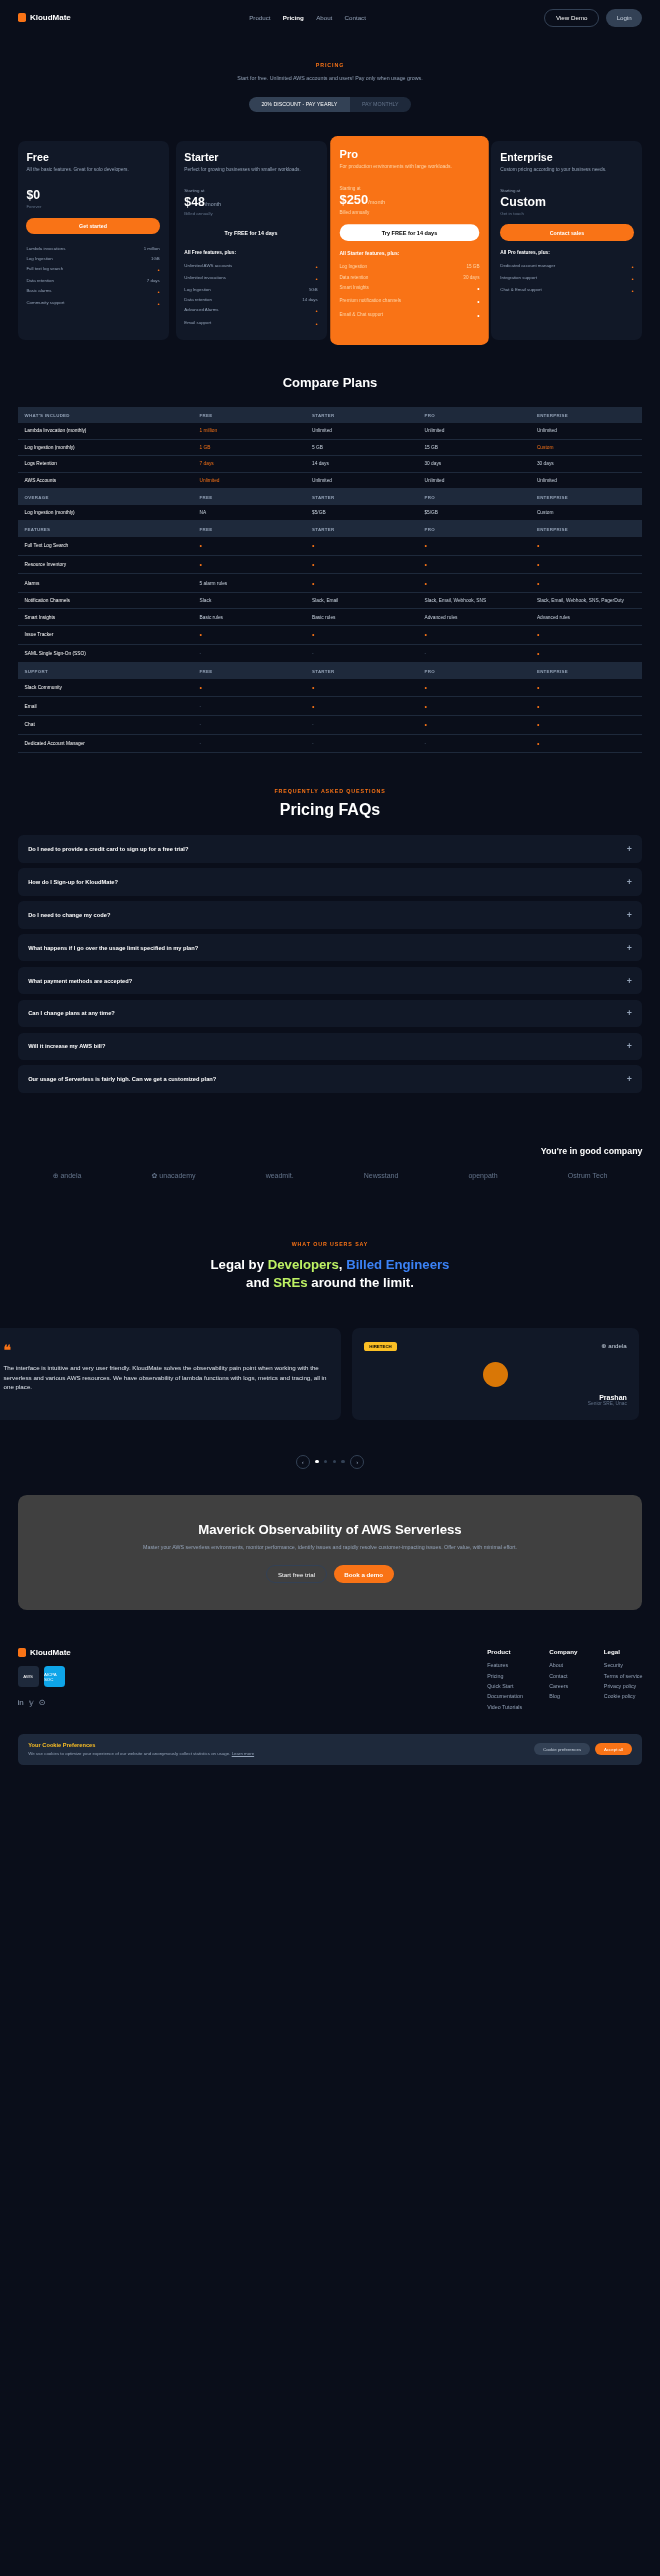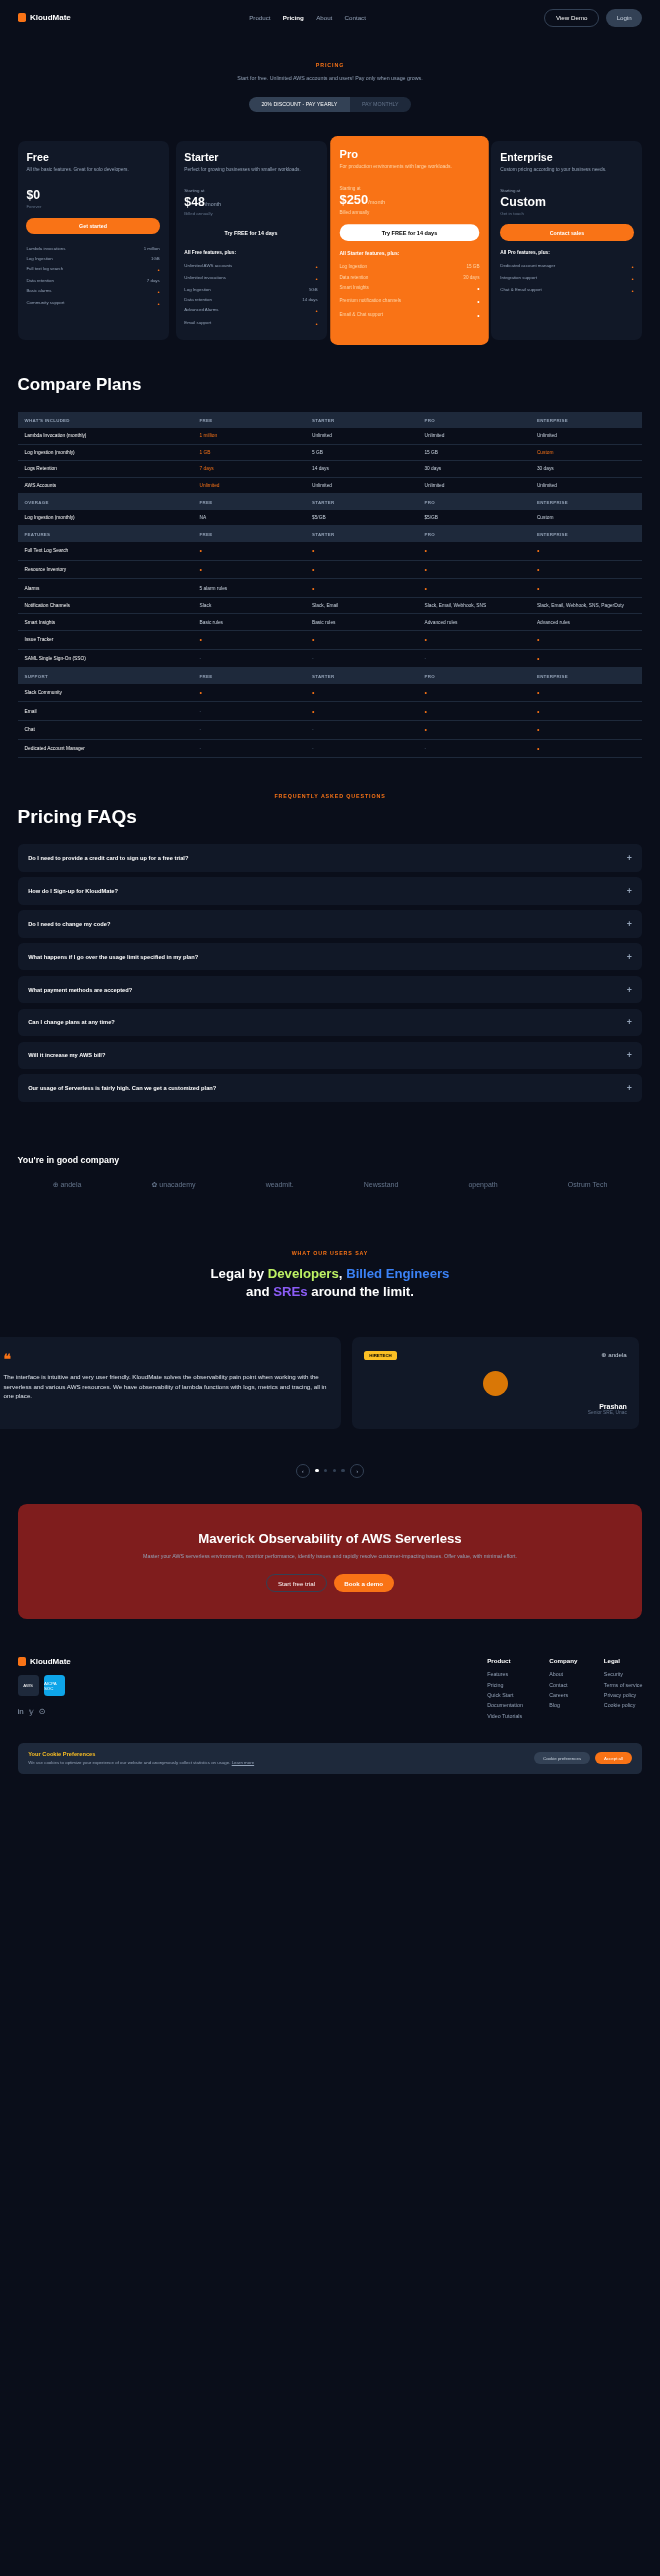--- a/index.html
+++ b/index.html
@@ -38,59 +38,59 @@
 .plan .sub{font-size:4.4px;color:#64748b;margin-bottom:8.8px}
 .plan.featured .sub{color:#fed7aa}
 .plan .cta{width:100%;padding:5.3px;border-radius:12.3px;font-size:5.3px;font-weight:600;border:none;cursor:pointer;margin-bottom:8.8px}
 .plan .fh{font-size:4.8px;font-weight:700;margin-bottom:5.3px}
 .plan ul{list-style:none}
 .plan li{display:flex;justify-content:space-between;font-size:4.4px;color:#94a3b8;padding:2.6px 0}
 .plan.featured li{color:#fed7aa}
 .plan li .dot{color:#f97316;font-size:6.2px}
 .plan.featured li .dot{color:#fff}
 .compare{padding:0 17.6px;margin-bottom:35px}
-.compare h2{text-align:left;font-size:17px;font-weight:800;margin-bottom:17.6px}
+.compare h2{text-align:center;font-size:13px;font-weight:800;margin-bottom:17.6px}
 .tbl{width:100%;border-collapse:collapse}
 .tbl th,.tbl td{text-align:left;padding:5.3px 7px;font-size:4.8px}
 .tbl thead th{background:#1e293b;color:#94a3b8;font-weight:600;text-transform:uppercase;font-size:4.4px;letter-spacing:0.3px}
 .tbl tbody td{border-bottom:0.9px solid #1e293b;color:#cbd5e1}
 .tbl tbody td:first-child{color:#fff}
 .tbl .o{color:#f97316}
 .tbl .dash{color:#475569}
 .tbl .bullet{color:#f97316;font-size:7px}
 .faqs{padding:0 17.6px;margin-bottom:35px}
 .faqs .eyebrow{text-align:center}
-.faqs h2{font-size:19px;font-weight:800;margin-bottom:16px}
+.faqs h2{text-align:center;font-size:16px;font-weight:800;margin-bottom:16px}
 .faq{background:#111827;border-radius:5.3px;padding:8.8px 10.6px;margin-bottom:5.3px;display:flex;justify-content:space-between;align-items:center;font-size:5.7px;font-weight:600}
 .faq .plus{color:#94a3b8;font-size:8.8px}
-.company{text-align:left;padding:17.6px;margin-bottom:26.4px}
+.company{text-align:right;padding:17.6px;margin-bottom:26.4px}
 .company h3{font-size:8.8px;font-weight:700;margin-bottom:16px}
 .logos{display:flex;justify-content:space-around;align-items:center;color:#64748b;font-size:7px}
 .loved{text-align:center;padding:17.6px}
 .loved .eyebrow{margin-bottom:8.8px}
 .loved h2{font-size:13.2px;font-weight:800;line-height:1.4}
 .loved .c1{color:#bef264}
 .loved .c2{color:#3b82f6}
-.loved .c3{color:#8b5cf6}
+.loved .c3{color:#bef264}
 .testim{padding:17.6px;display:flex;gap:10.6px;align-items:stretch;margin-bottom:17.6px;overflow:hidden}
 .tcard{background:#111827;border-radius:7px;padding:14px 12.3px;position:relative}
 .tcard.main{flex:0 0 56%;margin-left:-26.4px}
 .tcard.side{flex:0 0 46%;margin-right:-53px}
 .tcard .q{color:#f97316;font-size:14px;font-weight:800;margin-bottom:5.3px}
 .tcard p{font-size:6.2px;line-height:1.5;color:#e2e8f0}
 .tcard .badge{background:#fbbf24;color:#000;font-size:4.4px;font-weight:700;padding:1.8px 5.3px;border-radius:2.6px;display:inline-block}
 .tcard .clogo{float:right;font-size:6.2px;color:#cbd5e1}
 .tcard .avatar{width:25px;height:25px;border-radius:50%;background:#d97706;margin:10.6px auto 7px}
 .tcard .name{font-size:7px;font-weight:700;text-align:right}
 .tcard .role{font-size:4.8px;color:#64748b;text-align:right}
 .dots{display:flex;justify-content:center;gap:5.3px;margin-bottom:26.4px;align-items:center}
 .dots .arr{width:14px;height:14px;border:0.9px solid #334155;border-radius:50%;display:flex;align-items:center;justify-content:center;font-size:6.2px;color:#94a3b8}
 .dots .d{width:3.5px;height:3.5px;border-radius:50%;background:#334155}
 .dots .d.a{background:#fff}
-.mav{background:#7f1d1d;margin:17.6px;border-radius:8.8px;padding:26.4px 17.6px;text-align:center}
+.mav{background:#404040;margin:17.6px;border-radius:8.8px;padding:26.4px 17.6px;text-align:center}
 .mav h2{font-size:13.2px;font-weight:800;margin-bottom:7px}
 .mav p{font-size:5.3px;color:#94a3b8;margin-bottom:14px;line-height:1.5}
 .mav .btns{display:flex;justify-content:center;gap:7px}
 .ftr{padding:21px 17.6px 10.6px;display:flex;justify-content:space-between;gap:17.6px}
 .ftr-l{flex:1}
 .ftr-l .logo{margin-bottom:8.8px}
 .badges{display:flex;gap:5.3px;margin-bottom:10.6px}
 .badges .b{width:21px;height:21px;border-radius:3.5px;background:#1e293b;font-size:4.4px;display:flex;align-items:center;justify-content:center}
 .badges .b.blue{background:#0ea5e9}
 .social{display:flex;gap:5px;font-size:8px;color:#94a3b8}

